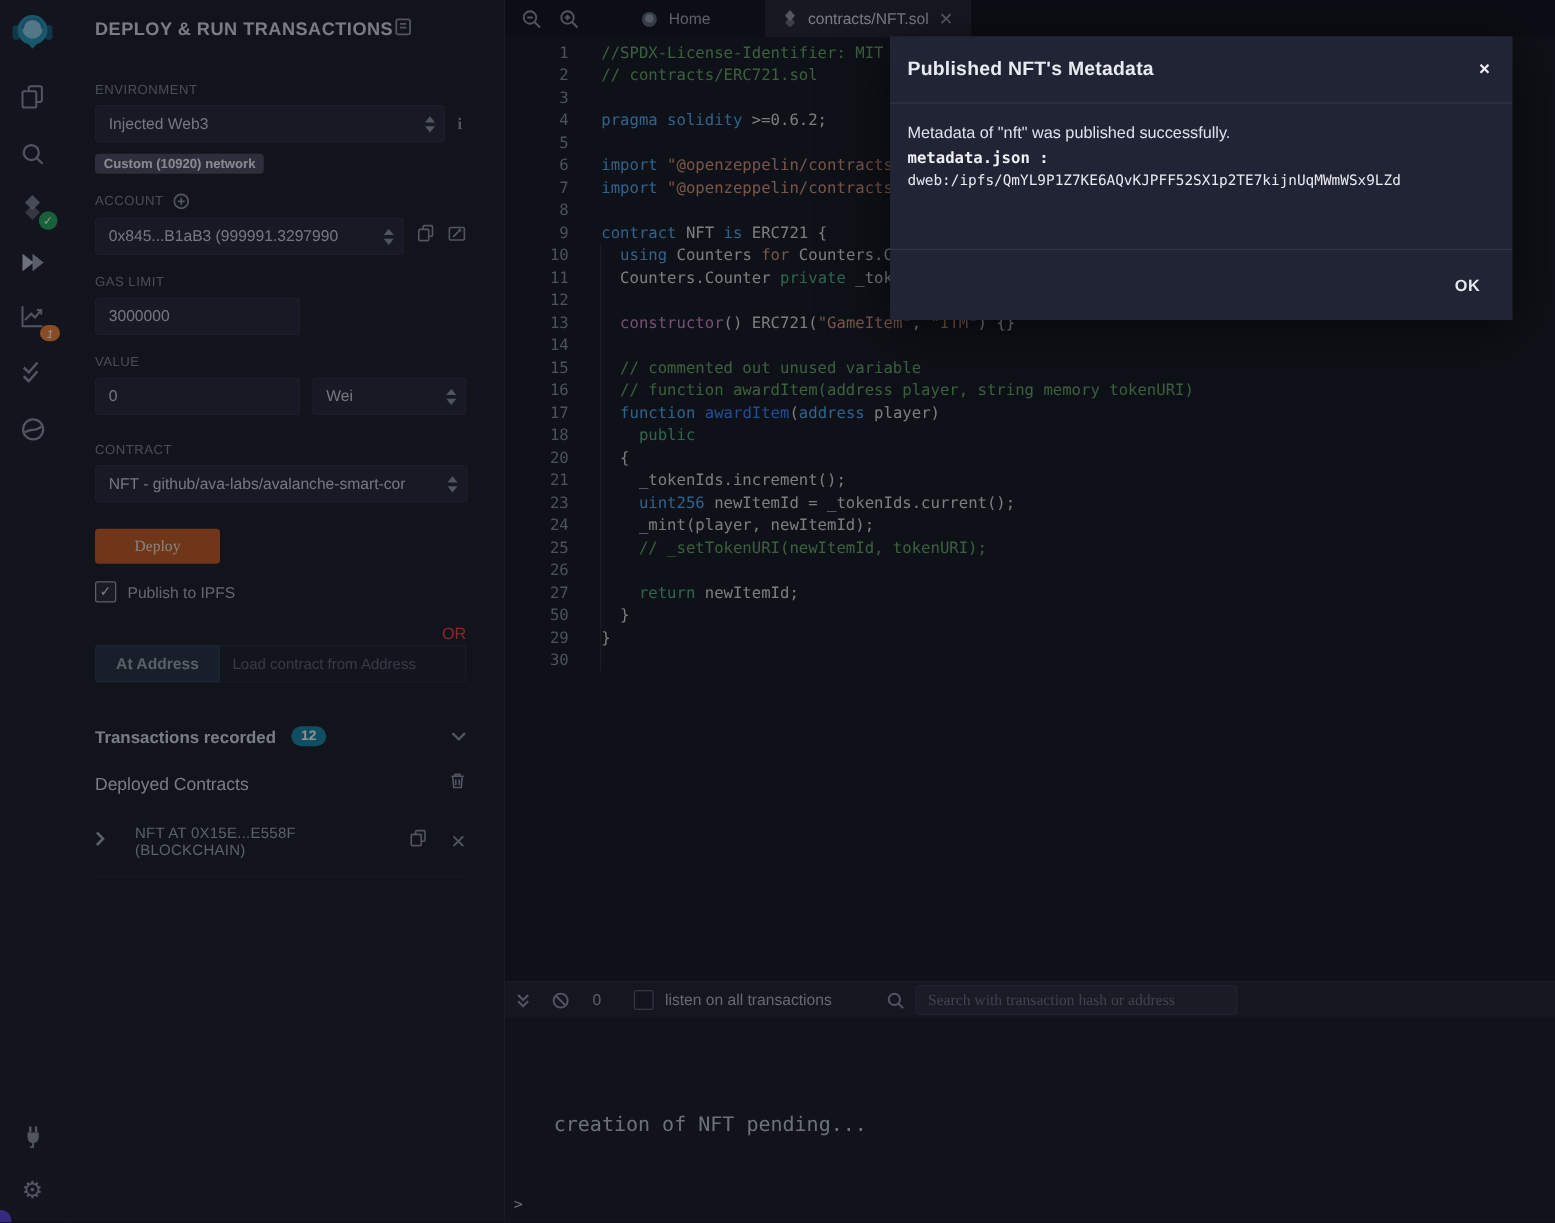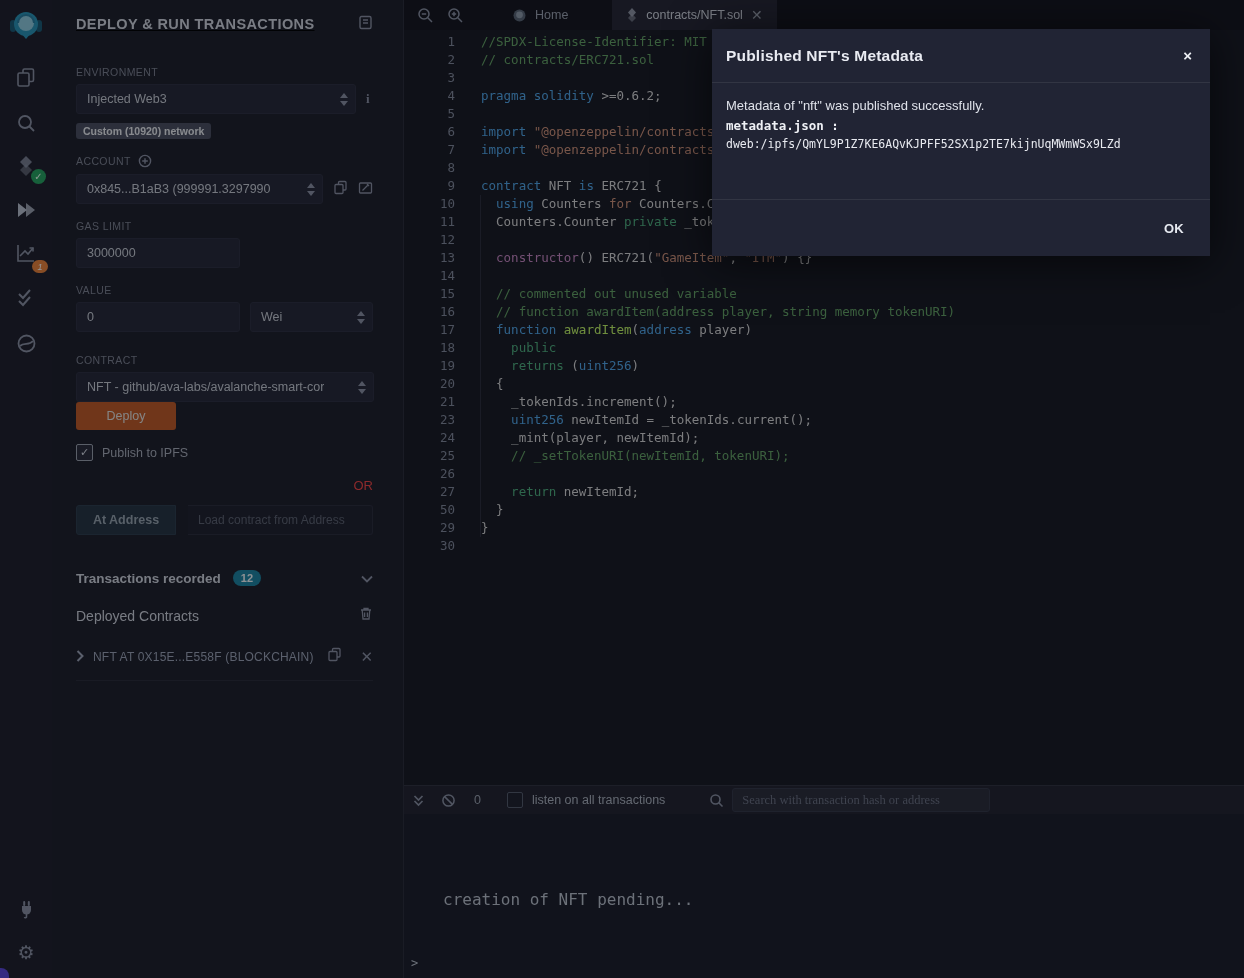--- a/index.html
+++ b/index.html
@@ -15,85 +15,85 @@
   .badge-dot{position:absolute;border-radius:50%;display:flex;align-items:center;justify-content:center;}
   .badge-check{right:6px;bottom:2px;width:15px;height:15px;background:#27a35f;color:#eafff3;font-size:10px;}
   .badge-num{right:4px;bottom:0px;width:16px;height:13px;background:#e8823a;color:#fff;
              font-size:9px;font-style:italic;border-radius:7px;}
   #corner-accent{position:absolute;left:0;bottom:0;width:9px;height:10px;background:#5a46d8;
                  border-top-right-radius:8px;z-index:2;}
 
   
   #sidepanel{position:absolute;left:52px;top:0;width:352px;height:978px;background:#1e1f2a;
              border-right:1px solid #2c2d39;box-sizing:border-box;padding:0 30px 0 24px;z-index:1;}
-  .panel-head{display:flex;align-items:center;justify-content:space-between;margin-top:13px;height:22px;text-decoration:underline;}
+  .panel-head{display:flex;align-items:center;margin-top:13px;height:22px;}
   .panel-title{color:#cfd3dc;font-size:14.5px;font-weight:700;letter-spacing:.4px;}
   .panel-doc{color:#8a90a2;}
   .fld-label{color:#7d8290;font-size:10.5px;letter-spacing:.4px;margin-bottom:6px;
              display:flex;align-items:center;gap:7px;}
   .sel,.inp{background:#262837;border:1px solid #2e3040;border-radius:3px;height:30px;
             box-sizing:border-box;color:#c6cad3;font-size:12.5px;display:flex;align-items:center;
             padding:0 10px;position:relative;}
   .sel .stepper{position:absolute;right:7px;top:8px;}
   .stepper b,.stepper i{display:block;width:0;height:0;border-left:4px solid transparent;
             border-right:4px solid transparent;}
   .stepper b{border-bottom:5px solid #8a90a2;margin-bottom:3px;}
   .stepper i{border-top:5px solid #8a90a2;}
   .row{display:flex;align-items:center;gap:10px;}
   .net-badge{display:inline-block;background:#4a4f5f;color:#e8eaee;font-size:10.5px;font-weight:700;
              border-radius:3px;padding:2px 7px;margin-top:9px;}
   .mini-icon{color:#8a90a2;}
   .truncate{white-space:nowrap;overflow:hidden;text-overflow:clip;}
 
-  #deploy-btn{width:100px;height:28px;background:#c05a26;border:none;border-radius:3px;
-              color:#e2e0dd;font-size:12.5px;font-family:Liberation Sans, sans-serif;}
+  #deploy-btn{margin-top:21px;width:100px;height:28px;background:#c05a26;border:none;border-radius:3px;
+              color:#e2e0dd;font-size:12.5px;font-family:Liberation Serif, serif;}
   .chkrow{display:flex;align-items:center;gap:9px;margin-top:14px;}
   .chk{width:15px;height:15px;border:1px solid #9aa0ac;border-radius:2px;background:#2a2c3a;
        color:#d7dbe4;font-size:11px;display:flex;align-items:center;justify-content:center;}
   .chk.checked::after{content:"✓";}
   .chk-label{color:#a7acb8;font-size:12.5px;}
   .or-line{text-align:right;color:#ef4444;font-size:13px;margin-top:17px;}
-  #ataddr{display:flex;margin-top:12px;gap:12px;}
+  #ataddr{display:flex;margin-top:2px;}
   #ataddr-btn{width:100px;height:30px;background:#263442;border:1px solid #2e3d4c;border-radius:3px 0 0 3px;
               color:#96a2ad;font-size:12.5px;font-weight:700;font-family:inherit;}
   #ataddr-inp{flex:1;height:30px;box-sizing:border-box;background:#20222e;border:1px solid #2b2d3b;
               border-left:none;border-radius:0 3px 3px 0;color:#c6cad3;font-size:12px;padding:0 10px;
               font-family:inherit;}
   #ataddr-inp::placeholder{color:#5d6270;}
   .tx-row{display:flex;align-items:center;margin-top:34px;}
   .tx-label{color:#ced2db;font-size:13.5px;font-weight:700;}
   .tx-badge{background:#1e84a0;color:#f0f6f8;font-size:11px;font-weight:700;border-radius:9px;
             padding:2px 8px;margin-left:12px;}
   .tx-caret{margin-left:auto;color:#8a90a2;}
   .dep-row{display:flex;align-items:center;margin-top:19px;}
   .dep-label{color:#ced2db;font-size:14px;}
   .dep-trash{margin-left:auto;color:#8a90a2;}
   .contract-row{display:flex;align-items:center;margin-top:22px;padding-bottom:14px;
-                border-bottom:1px solid #2a2b37;}
+                border-bottom:1px solid #2a2b37;gap:15px;}
   .contract-row .arrow{color:#9ba3b5;margin-right:9px;}
   .contract-name{color:#9ba3b5;font-size:12px;letter-spacing:.2px;}
   .contract-icons{margin-left:auto;display:flex;align-items:center;gap:18px;color:#8a90a2;}
   .xmark{color:#8a90a2;font-size:15px;line-height:1;}
 
   
   #main{position:absolute;left:404px;top:0;right:0;bottom:0;background:#191a23;}
   #tabbar{position:absolute;left:0;top:0;right:0;height:30px;background:#15161e;display:flex;
           align-items:center;}
   .zoombtn{width:30px;height:30px;display:flex;align-items:center;justify-content:center;color:#8a90a2;}
   .tab{height:30px;display:flex;align-items:center;gap:8px;padding:0 14px;color:#9aa0ae;font-size:12.5px;}
   .tab.home{margin-left:28px;}
   .tab.active{background:#262734;color:#cfd3dd;}
   .tab .tclose{color:#9aa0ae;font-size:14px;}
   #editor{position:absolute;left:0;top:30px;right:0;bottom:192px;background:#191a23;overflow:hidden;}
   #code{padding-top:3px;font-family:"DejaVu Sans Mono",monospace;font-size:12.5px;line-height:18px;}
   .code-line{display:flex;height:18px;white-space:pre;}
   .ln{flex:0 0 51px;text-align:right;color:#818899;}
   .lc{padding-left:26px;color:#d4d4d4;}
   .tk-kw{color:#51a6e7}.tk-com{color:#64a264}.tk-str{color:#ce9178}.tk-or{color:#ce9178}
-  .tk-g{color:#4fae7d}.tk-pink{color:#c586c0}.tk-fn{color:#bef264}.tk-pl{color:#d4d4d4}
+  .tk-g{color:#4fae7d}.tk-pink{color:#c586c0}.tk-fn{color:#3b82f6}.tk-pl{color:#d4d4d4}
   #indent-guide{position:absolute;left:76px;top:165px;width:1px;height:342px;background:#2c2e3c;}
 
   
   #terminal{position:absolute;left:0;right:0;bottom:0;height:192px;background:#1c1e2a;
             border-top:1px solid #31333f;}
   #term-toolbar{height:28px;background:#23242f;display:flex;align-items:center;padding-left:8px;}
   .term-ico{color:#8a90a2;display:flex;align-items:center;justify-content:center;}
   #term-count{color:#9aa0ae;font-size:12.5px;margin:0 0 0 18px;}
   #term-chk{width:14px;height:14px;border:1px solid #555c6c;border-radius:2px;background:#20222e;
             margin-left:26px;}
@@ -372,21 +372,20 @@
           <div class="code-line"><span class="ln">9</span><span class="lc"><span class="tk-kw">contract</span><span class="tk-pl"> NFT </span><span class="tk-kw">is</span><span class="tk-pl"> ERC721 {</span></span></div>
           <div class="code-line"><span class="ln">10</span><span class="lc"><span class="tk-pl">  </span><span class="tk-kw">using</span><span class="tk-pl"> Counters </span><span class="tk-or">for</span><span class="tk-pl"> Counters.Co</span></span></div>
           <div class="code-line"><span class="ln">11</span><span class="lc"><span class="tk-pl">  Counters.Counter </span><span class="tk-g">private</span><span class="tk-pl"> _toke</span></span></div>
           <div class="code-line"><span class="ln">12</span><span class="lc"></span></div>
           <div class="code-line"><span class="ln">13</span><span class="lc"><span class="tk-pl">  </span><span class="tk-pink">constructor</span><span class="tk-pl">() ERC721(</span><span class="tk-str">"GameItem"</span><span class="tk-pl">, </span><span class="tk-str">"ITM"</span><span class="tk-pl">) {}</span></span></div>
           <div class="code-line"><span class="ln">14</span><span class="lc"></span></div>
           <div class="code-line"><span class="ln">15</span><span class="lc"><span class="tk-com">  // commented out unused variable</span></span></div>
           <div class="code-line"><span class="ln">16</span><span class="lc"><span class="tk-com">  // function awardItem(address player, string memory tokenURI)</span></span></div>
           <div class="code-line"><span class="ln">17</span><span class="lc"><span class="tk-pl">  </span><span class="tk-kw">function</span><span class="tk-pl"> </span><span class="tk-fn">awardItem</span><span class="tk-pl">(</span><span class="tk-kw">address</span><span class="tk-pl"> player)</span></span></div>
           <div class="code-line"><span class="ln">18</span><span class="lc"><span class="tk-pl">    </span><span class="tk-g">public</span></span></div>
-          <div class="code-line"><span class="ln">19</span><span class="lc"><span class="tk-pl">    </span><span class="tk-g">returns</span><span class="tk-pl"> (</span><span class="tk-kw">uint256</span><span class="tk-pl">)</span></span></div>
           <div class="code-line"><span class="ln">20</span><span class="lc"><span class="tk-pl">  {</span></span></div>
           <div class="code-line"><span class="ln">21</span><span class="lc"><span class="tk-pl">    _tokenIds.increment();</span></span></div>
           <div class="code-line"><span class="ln">23</span><span class="lc"><span class="tk-pl">    </span><span class="tk-kw">uint256</span><span class="tk-pl"> newItemId = _tokenIds.current();</span></span></div>
           <div class="code-line"><span class="ln">24</span><span class="lc"><span class="tk-pl">    _mint(player, newItemId);</span></span></div>
           <div class="code-line"><span class="ln">25</span><span class="lc"><span class="tk-com">    // _setTokenURI(newItemId, tokenURI);</span></span></div>
           <div class="code-line"><span class="ln">26</span><span class="lc"></span></div>
           <div class="code-line"><span class="ln">27</span><span class="lc"><span class="tk-pl">    </span><span class="tk-g">return</span><span class="tk-pl"> newItemId;</span></span></div>
           <div class="code-line"><span class="ln">50</span><span class="lc"><span class="tk-pl">  }</span></span></div>
           <div class="code-line"><span class="ln">29</span><span class="lc"><span class="tk-pl">}</span></span></div>
           <div class="code-line"><span class="ln">30</span><span class="lc"></span></div>

